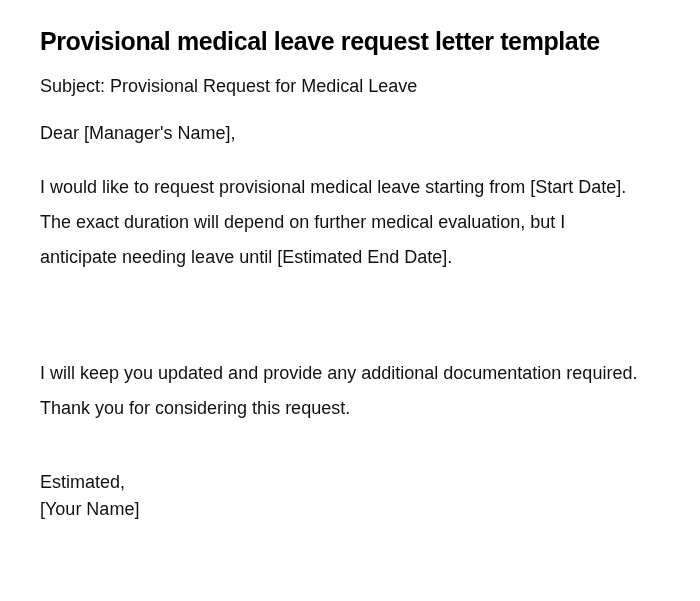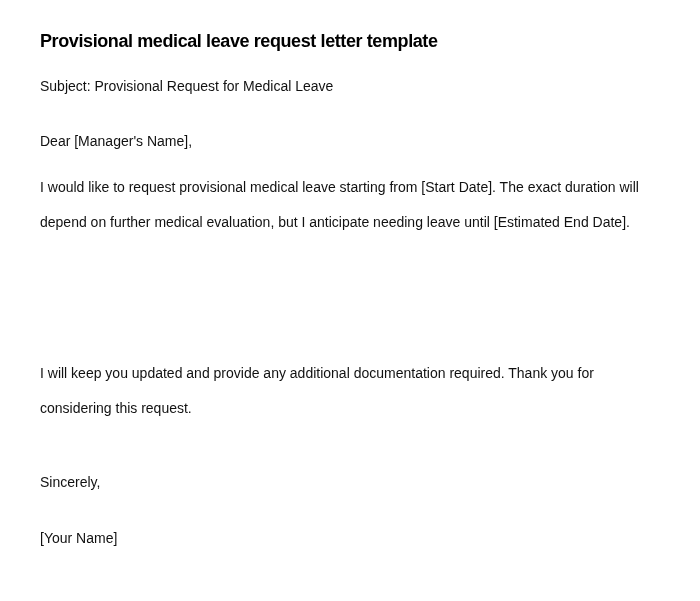--- a/index.html
+++ b/index.html
@@ -1,24 +1,24 @@
 <!DOCTYPE html>
 <html><head>
 <meta charset="utf-8">
 <style>
   html, body { margin: 0; padding: 0; background: #ffffff; }
   body { width: 700px; height: 601px; overflow: hidden; font-family: "Liberation Sans", sans-serif; color: #111111; }
   .doc { position: absolute; left: 40px; top: 0; width: 600px; }
-  .title { position: absolute; top: 25px; left: 0; margin: 0; font-size: 18px; font-weight: bold; letter-spacing: -0.4px; white-space: nowrap; color: #000; line-height: 32px; }
-  .p { position: absolute; left: 0; margin: 0; font-size: 14px; line-height: 35px; width: 600px; color: #111; }
+  .title { position: absolute; top: 25px; left: 0; margin: 0; font-size: 25px; font-weight: bold; letter-spacing: -0.4px; white-space: nowrap; color: #000; line-height: 32px; }
+  .p { position: absolute; left: 0; margin: 0; font-size: 18px; line-height: 35px; width: 600px; color: #111; }
 </style>
 </head>
 <body>
 
 <div class="doc">
   <h1 class="title">Provisional medical leave request letter template</h1>
   <p class="p" style="top:69px">Subject: Provisional Request for Medical Leave</p>
-  <p class="p" style="top:124px">Dear [Manager's Name],</p>
+  <p class="p" style="top:116px">Dear [Manager's Name],</p>
   <p class="p" style="top:170px">I would like to request provisional medical leave starting from [Start Date]. The exact duration will depend on further medical evaluation, but I anticipate needing leave until [Estimated End Date].</p>
   <p class="p" style="top:356px">I will keep you updated and provide any additional documentation required. Thank you for considering this request.</p>
-  <p class="p" style="top:465px">Sincerely,</p>
-  <p class="p" style="top:521px">[Your Name]</p>
+  <p class="p" style="top:465px">Estimated,</p>
+  <p class="p" style="top:492px">[Your Name]</p>
 </div>
 
 </body></html>

